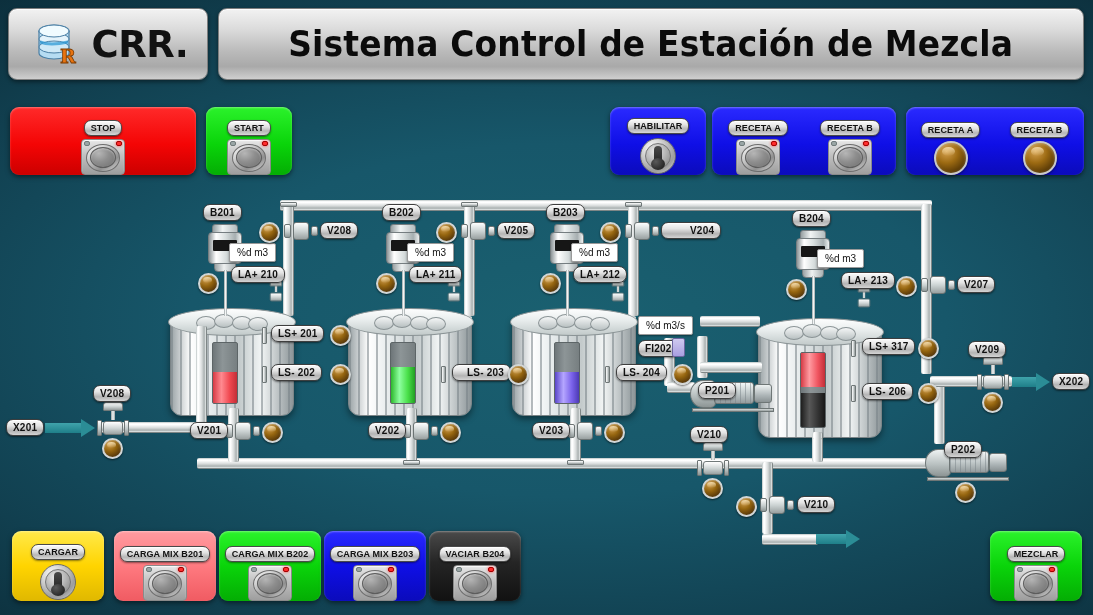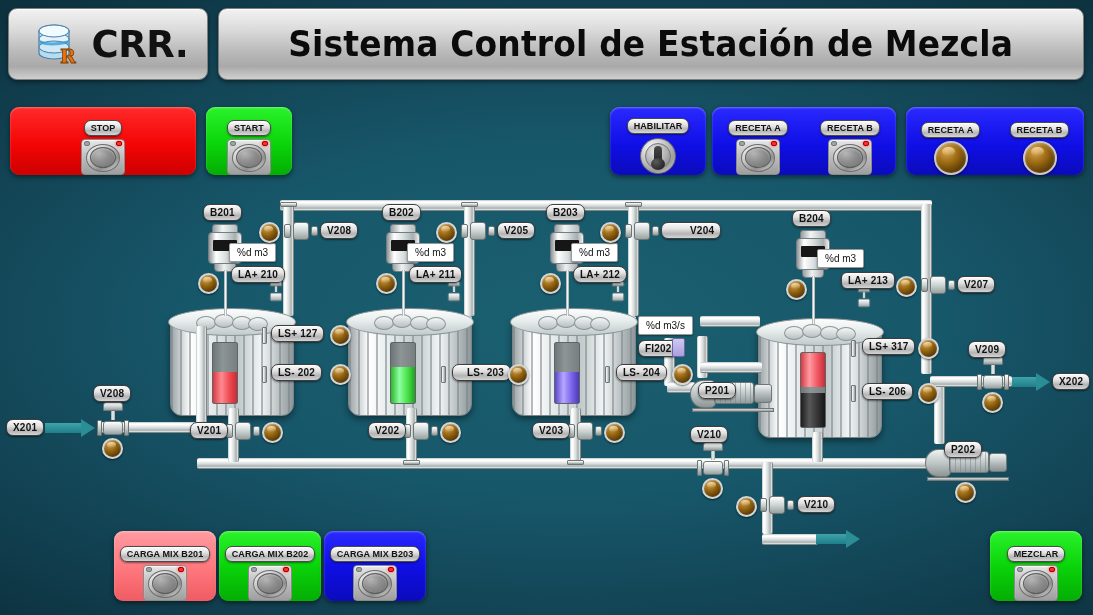--- a/index.html
+++ b/index.html
@@ -390,21 +390,21 @@
     <div class="shaft" style="left:224px; top:84px; height:46px;"></div>
     <div class="ptag" style="left:203px; top:18px;">B201</div>
     <div class="dval" style="left:229px; top:57px;">%d m3</div>
     <div class="ptag" style="left:231px; top:80px;">LA+ 210</div>
     <div class="valve" style="left:263px; top:101px; transform:scale(.62);">
       <div class="vstem"></div>
         <div class="vhand"></div>
         <div class="vb"></div>
     </div>
     <div class="lamp" style="left:198px; top:87px;"></div>
-    <div class="ptag" style="left:271px; top:139px;">LS+ 127</div>
+    <div class="ptag" style="left:271px; top:139px;">LS+ 201</div>
     <div class="lamp" style="left:330px; top:139px;"></div>
     <div class="flange-h" style="left:262px; top:141px;"></div>
     <div class="ptag" style="left:271px; top:178px;">LS- 202</div>
     <div class="lamp" style="left:330px; top:178px;"></div>
     <div class="flange-h" style="left:262px; top:180px;"></div>
     <div class="pipe-v" style="left:228px; top:222px; height:36px;"></div>
     <div class="ptag" style="left:190px; top:236px;">V201</div>
     <div class="dvalve" style="left:226px; top:236px;">
       <div class="d1"></div>
         <div class="d2"></div>
@@ -514,21 +514,21 @@
     </div>
     <div class="motor" style="left:796px; top:44px;">
       <div class="mtop"></div>
         <div class="mbody"></div>
         <div class="mband"></div>
         <div class="mskirt"></div>
     </div>
     <div class="shaft" style="left:812px; top:90px; height:48px;"></div>
     <div class="ptag" style="left:792px; top:24px;">B204</div>
     <div class="dval" style="left:817px; top:63px;">%d m3</div>
-    <div class="ptag" style="left:841px; top:86px;border-radius:6px;">LA+ 213</div>
+    <div class="ptag" style="left:841px; top:86px;">LA+ 213</div>
     <div class="valve" style="left:851px; top:107px; transform:scale(.62);">
       <div class="vstem"></div>
         <div class="vhand"></div>
         <div class="vb"></div>
     </div>
     <div class="lamp" style="left:786px; top:93px;"></div>
     <div class="ptag" style="left:862px; top:152px;">LS+ 317</div>
     <div class="lamp" style="left:918px; top:152px;"></div>
     <div class="flange-h" style="left:851px; top:154px;"></div>
     <div class="ptag" style="left:862px; top:197px;">LS- 206</div>
@@ -653,20 +653,30 @@
     <div class="lamp" style="left:982px; top:206px;"></div>
     <div class="arrow" style="left:1012px; top:187px; width:38px;">
       <span class="stem"></span>
         <span class="head"></span>
     </div>
     <div class="ptag" style="left:1052px; top:187px;">X202</div>
 
     <div class="pipe-h" style="left:700px; top:176px; width:62px;"></div>
   </div>
 
+  <div class="panel" style="left:12px; top:531px; width:92px; height:70px; background:linear-gradient(180deg,#ffe94a,#ffd400 50%,#e0b800);">
+    <div class="ctl">
+      <span class="tag">CARGAR</span>
+      <span class="ks">
+        <span class="body"></span>
+          <span class="inner"></span>
+          <span class="knob"></span>
+      </span>
+    </div>
+  </div>
 
   <div class="panel" style="left:114px; top:531px; width:102px; height:70px; background:linear-gradient(180deg,#ff9ba0,#ff7a80 50%,#f05b62);">
     <div class="ctl">
       <span class="tag">CARGA MIX B201</span>
       <span class="pb">
         <span class="base"></span>
           <span class="led l"></span>
           <span class="led r"></span>
         <span class="ring"></span>
           <span class="cap"></span>
@@ -693,20 +703,32 @@
       <span class="pb">
         <span class="base"></span>
           <span class="led l"></span>
           <span class="led r"></span>
         <span class="ring"></span>
           <span class="cap"></span>
       </span>
     </div>
   </div>
 
+  <div class="panel" style="left:429px; top:531px; width:92px; height:70px; background:linear-gradient(180deg,#4a4a4a,#252525 45%,#111111);">
+    <div class="ctl">
+      <span class="tag">VACIAR B204</span>
+      <span class="pb">
+        <span class="base"></span>
+          <span class="led l"></span>
+          <span class="led r"></span>
+        <span class="ring"></span>
+          <span class="cap"></span>
+      </span>
+    </div>
+  </div>
 
   <div class="panel" style="left:990px; top:531px; width:92px; height:70px; background:linear-gradient(180deg,#2bf22b,#0ad40a 50%,#04ad04);">
     <div class="ctl">
       <span class="tag">MEZCLAR</span>
       <span class="pb">
         <span class="base"></span>
           <span class="led l"></span>
           <span class="led r"></span>
         <span class="ring"></span>
           <span class="cap"></span>

